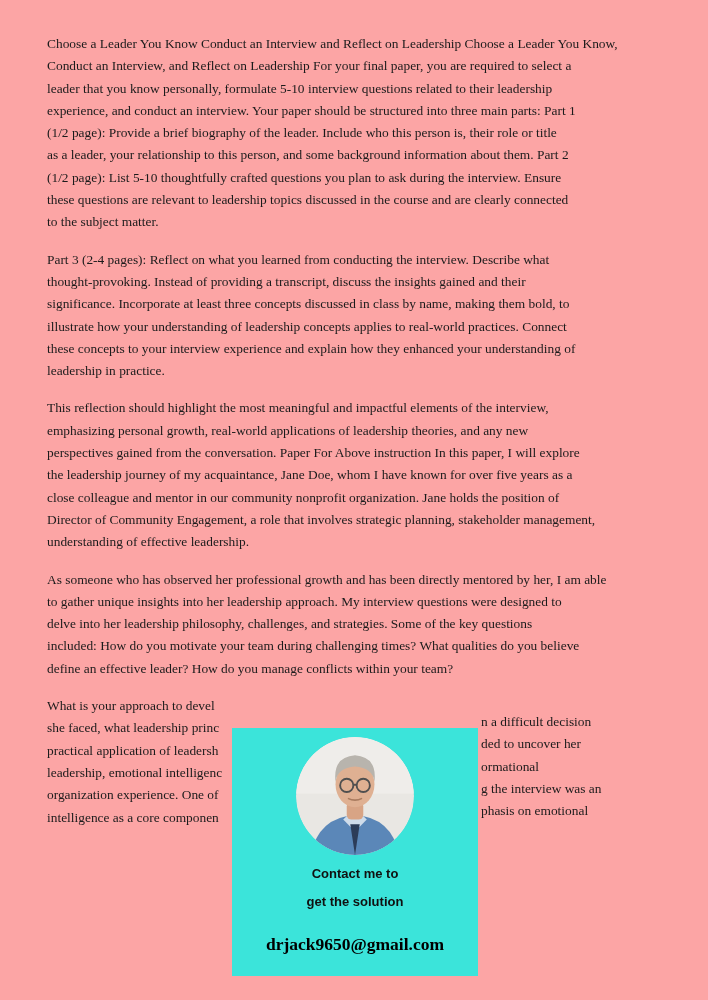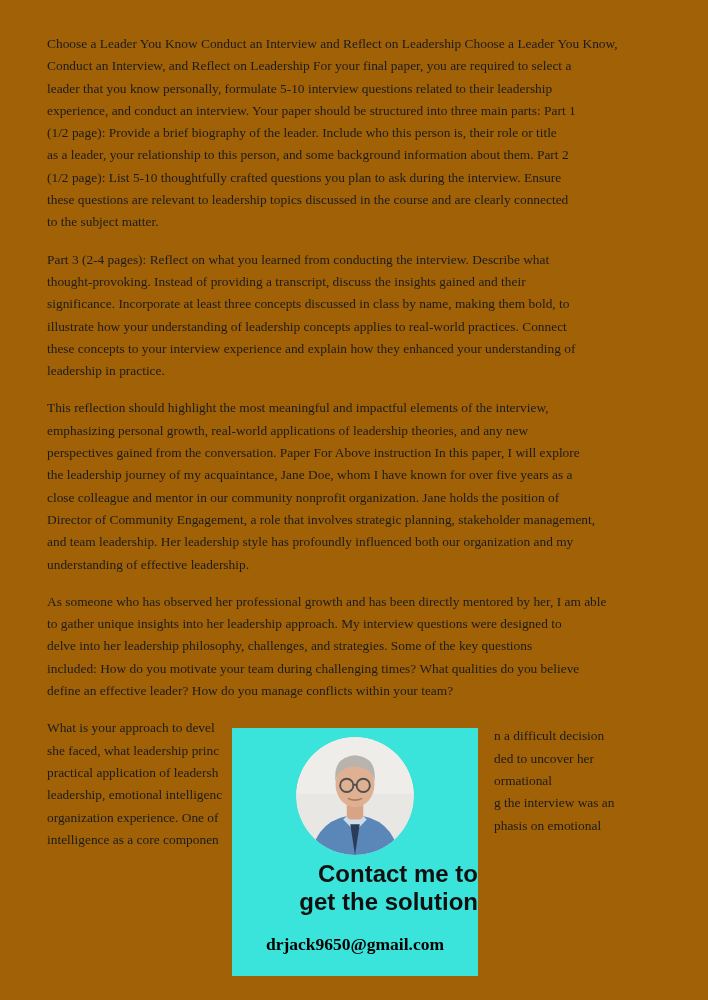--- a/index.html
+++ b/index.html
@@ -1,60 +1,59 @@
 <!DOCTYPE html>
 <html><head>
 <meta charset="utf-8">
 <style>
   html, body { margin: 0; padding: 0; background: #ffffff; }
   .page {
     position: relative;
     width: 708px;
     height: 1000px;
-    background: #a16207;
+    background: #fca5a5;
     font-family: "Liberation Serif", serif;
     color: #1b1b1b;
     overflow: hidden;
   }
   .doc {
     position: absolute;
     left: 47px;
     top: 33px;
     width: 616px;
     font-size: 13.4px;
     line-height: 22.3px;
   }
   .para { margin: 0 0 15px 0; }
   .line { white-space: nowrap; height: 22.3px; }
   .line.split { position: relative; }
-  .line.split .right { position: absolute; left: 434px; top: 8px; margin-left: 13px; }
+  .line.split .right { position: absolute; left: 434px; top: 16px; }
   .overlay {
     position: absolute;
     left: 232px;
     top: 728px;
     width: 246px;
     height: 248px;
     z-index: 5;
     text-align: center;
   }
   .avatar {
     width: 118px;
     height: 118px;
     margin: 9px auto 5px auto;
     border-radius: 50%;
     overflow: hidden;
   }
   .avatar svg { display: block; width: 118px; height: 118px; }
   .contact-line {
     font-family: "Liberation Sans", sans-serif;
     font-weight: bold;
-    font-size: 24px;
+    font-size: 13px;
     line-height: 28px;
     color: #101010;
-    text-align: right;
   }
   .email {
     font-family: "Liberation Serif", serif;
     font-weight: bold;
     font-size: 17.5px;
     line-height: 24px;
     margin-top: 16px;
     color: #000000;
   }
 </style>
@@ -83,21 +82,20 @@
         <div class="line">these concepts to your interview experience and explain how they enhanced your understanding of</div>
         <div class="line">leadership in practice.</div>
       </div>
       <div class="para">
         <div class="line">This reflection should highlight the most meaningful and impactful elements of the interview,</div>
         <div class="line">emphasizing personal growth, real-world applications of leadership theories, and any new</div>
         <div class="line">perspectives gained from the conversation. Paper For Above instruction In this paper, I will explore</div>
         <div class="line">the leadership journey of my acquaintance, Jane Doe, whom I have known for over five years as a</div>
         <div class="line">close colleague and mentor in our community nonprofit organization. Jane holds the position of</div>
         <div class="line">Director of Community Engagement, a role that involves strategic planning, stakeholder management,</div>
-        <div class="line">and team leadership. Her leadership style has profoundly influenced both our organization and my</div>
         <div class="line">understanding of effective leadership.</div>
       </div>
       <div class="para">
         <div class="line">As someone who has observed her professional growth and has been directly mentored by her, I am able</div>
         <div class="line">to gather unique insights into her leadership approach. My interview questions were designed to</div>
         <div class="line">delve into her leadership philosophy, challenges, and strategies. Some of the key questions</div>
         <div class="line">included: How do you motivate your team during challenging times? What qualities do you believe</div>
         <div class="line">define an effective leader? How do you manage conflicts within your team?</div>
       </div>
       <div class="para">

